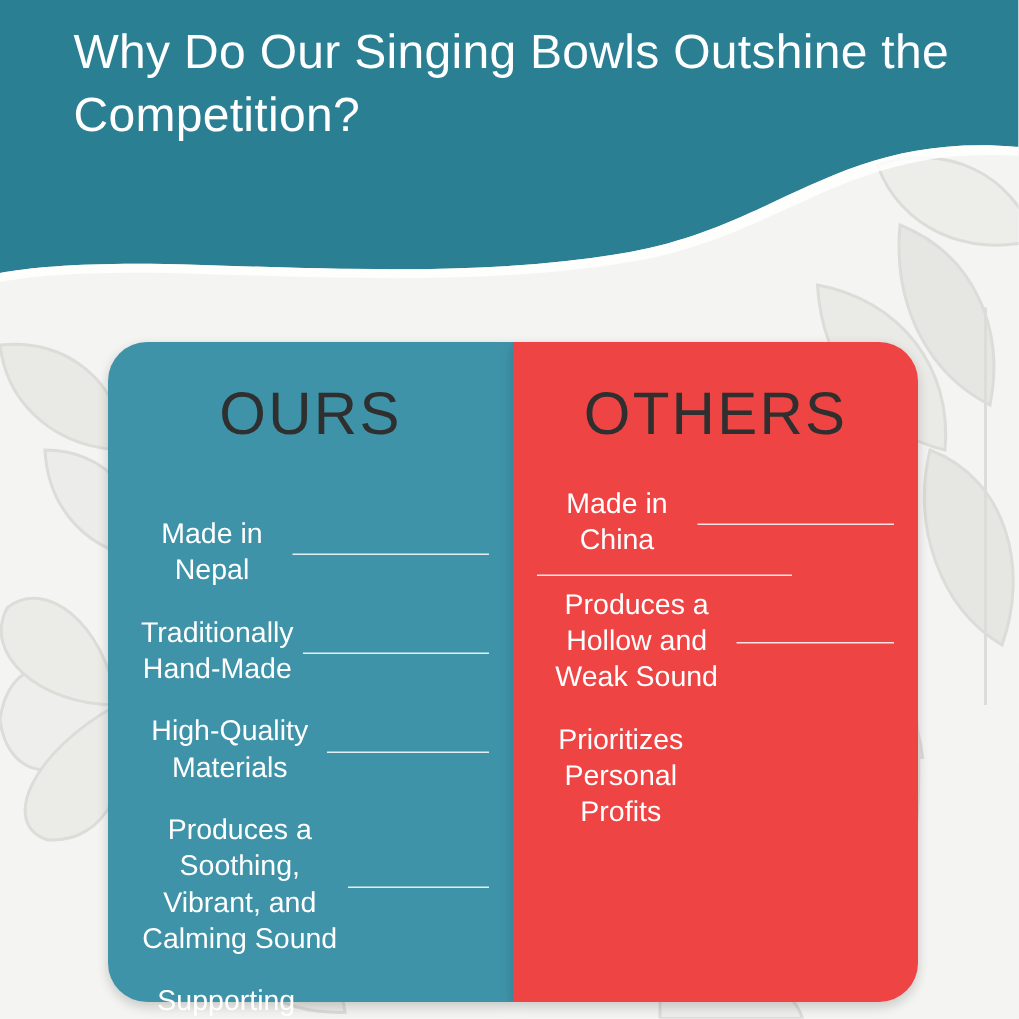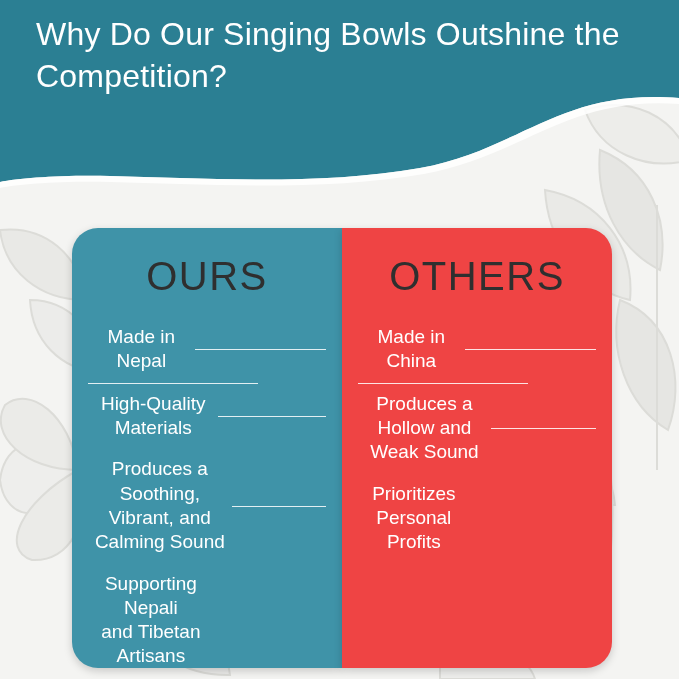--- a/index.html
+++ b/index.html
@@ -34,21 +34,21 @@
     position: absolute;
     top: 0;
     left: 0;
     width: 679px;
     height: 215px;
     z-index: 2;
   }
   .header-title {
     position: absolute;
     top: 14px;
-    left: 36px;
+    left: 49px;
     width: 620px;
     color: #ffffff;
     font-size: 32px;
     line-height: 1.30;
     font-weight: 400;
     letter-spacing: 0.2px;
     z-index: 3;
   }
 
   
@@ -66,20 +66,21 @@
     box-sizing: border-box;
     padding: 22px 16px 10px 16px;
     display: flex;
     flex-direction: column;
     align-items: center;
   }
   .card-ours {
     background: #3f93a8;
     border-radius: 26px 0 0 26px;
     box-shadow: 0 3px 8px rgba(0,0,0,0.18);
+    gap: 20px;
   }
   .card-others {
     background: #ef4444;
     border-radius: 0 26px 26px 0;
     box-shadow: 0 3px 8px rgba(0,0,0,0.18);
   }
   .card-heading {
     color: #2f2f2f;
     font-size: 40px;
     font-weight: 400;
@@ -161,20 +162,22 @@
   <div class="cards">
 
     <div class="card card-ours">
       <div class="card-heading">OURS</div>
       <div class="items">
         <div class="item">
           <div class="item-text">Made in Nepal</div>
           <div class="divider"></div>
         </div>
         <div class="item">
+          <div class="item-text">Traditionally
+Hand-Made</div>
           <div class="divider"></div>
         </div>
         <div class="item">
           <div class="item-text">High-Quality Materials</div>
           <div class="divider"></div>
         </div>
         <div class="item">
           <div class="item-text">Produces a Soothing,
 Vibrant, and Calming Sound</div>
           <div class="divider"></div>

